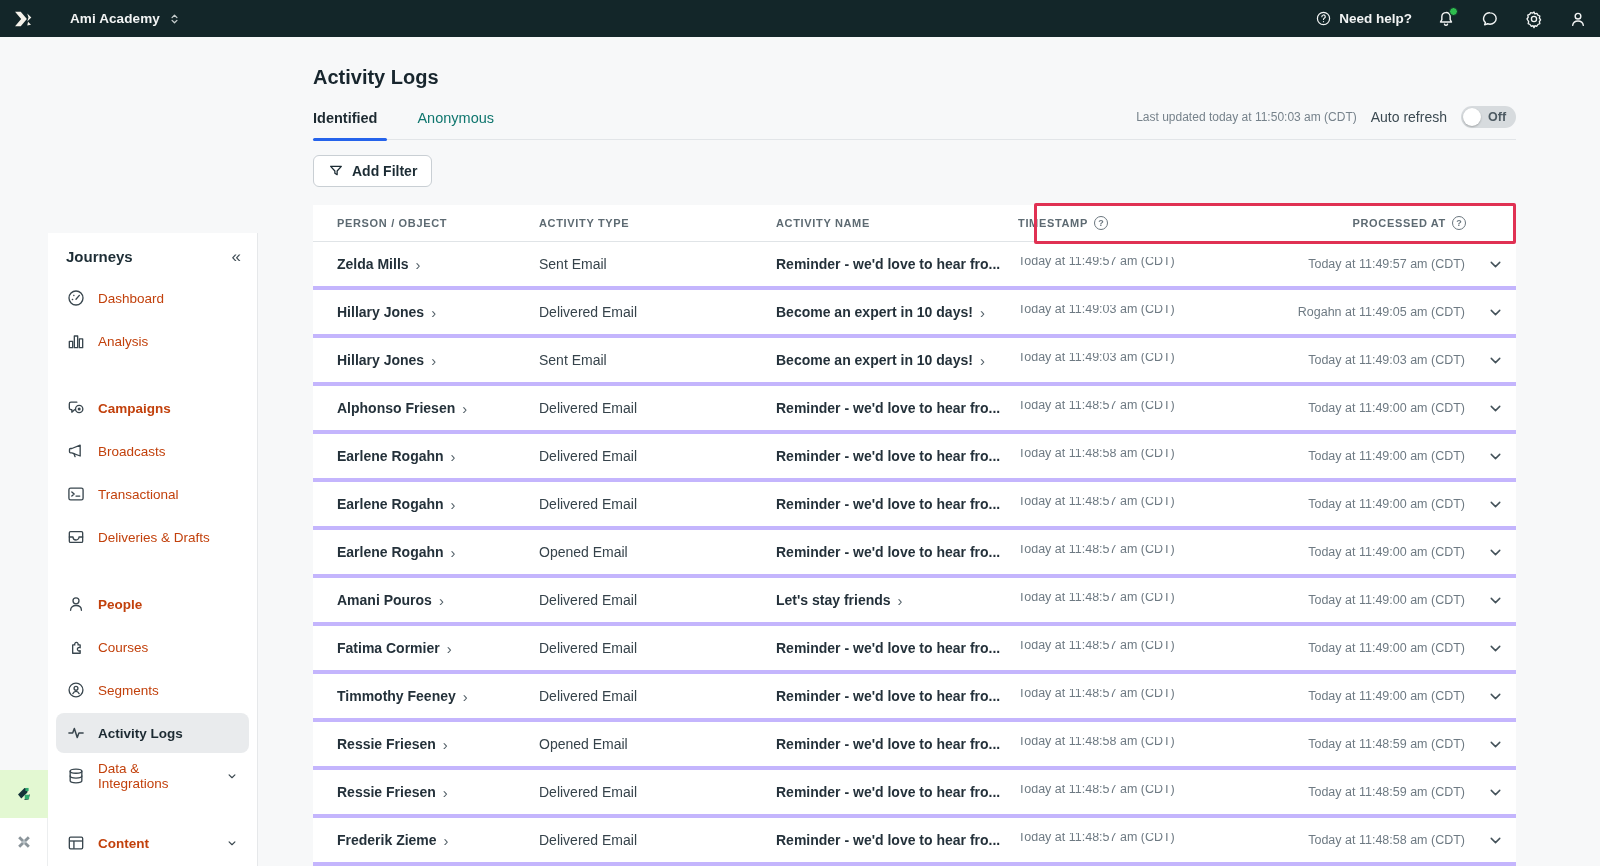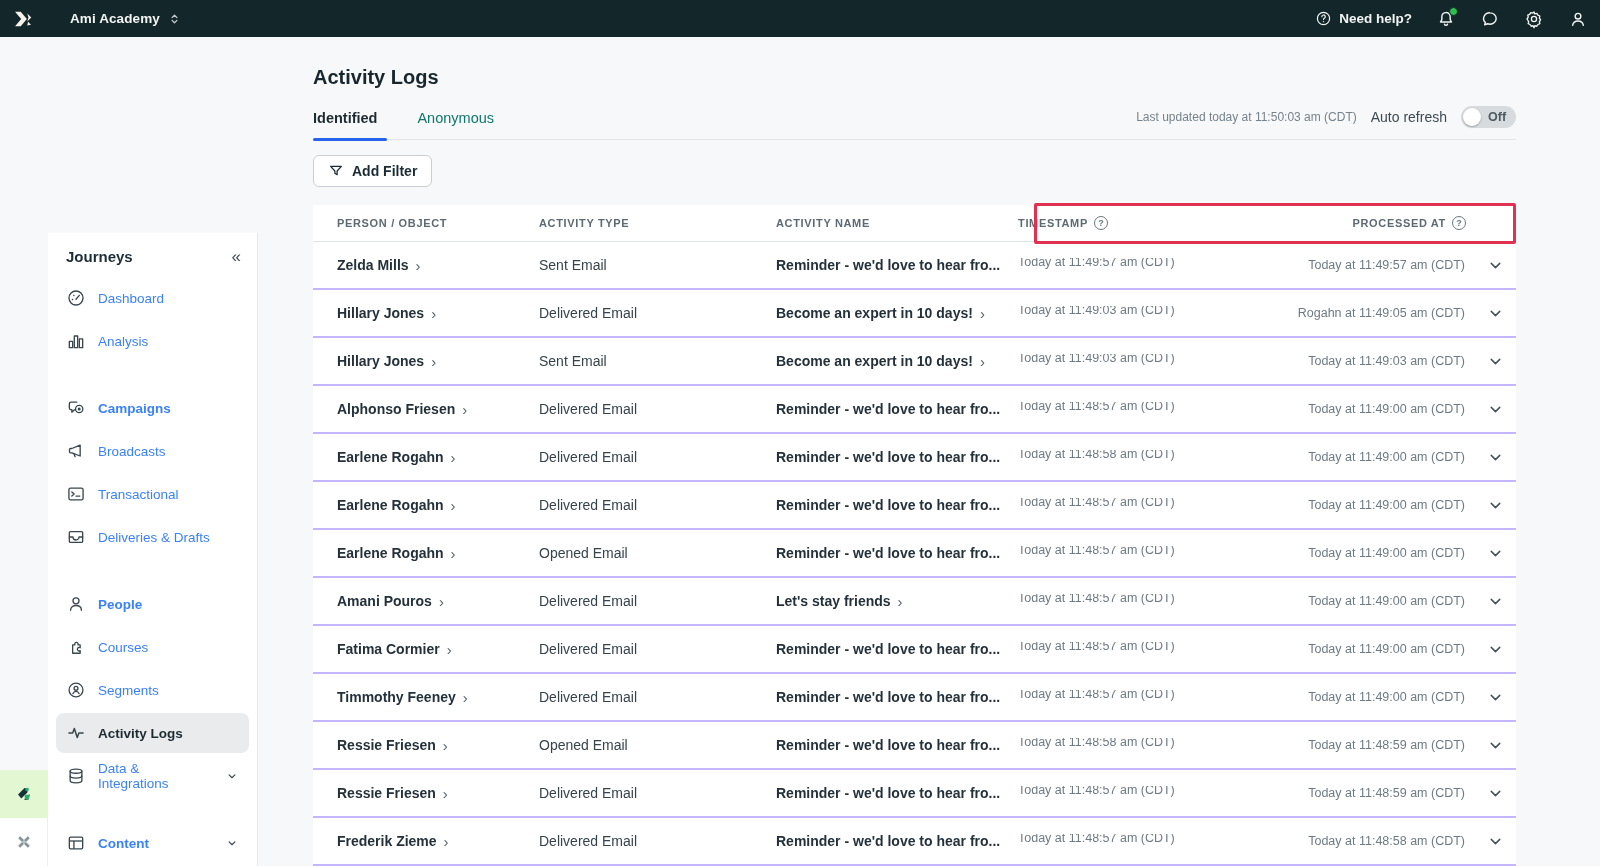--- a/index.html
+++ b/index.html
@@ -18,21 +18,21 @@
   
   .app { display:flex; height:829px;align-items:flex-end; }
   .rail { width:48px; background:#ffffff; border-right:1px solid #ecole; border-right:1px solid #eceeef; }
   .rail-cell { width:48px; height:48px; display:flex; align-items:center; justify-content:center; cursor:pointer; }
   .rail-cell.active { background:#e3f8d2; }
 
   .sidebar { width:210px; background:#ffffff; border-right:1px solid #e6e8ea; padding:0 8px; }
   .sidebar-header { display:flex; align-items:center; justify-content:space-between; padding:15px 8px 13px 10px; }
   .sidebar-title { font-size:15px; font-weight:700; color:#1d2d35; }
   .collapse-btn { font-size:17px; color:#414e56; cursor:pointer; line-height:1; }
-  .nav-item { height:40px; margin-bottom:3px; border-radius:8px; display:flex; align-items:center; gap:12px; padding:0 10px; font-size:13.5px; color:#3b82f6; cursor:pointer; }
+  .nav-item { height:40px; margin-bottom:3px; border-radius:8px; display:flex; align-items:center; gap:12px; padding:0 10px; font-size:13.5px; color:#c2410c; cursor:pointer; }
   .nav-item svg { color:#39464e; flex:none; }
   .nav-item.active { background:#e9ebed; font-weight:700; color:#1c2a32; }
   .nav-item.group-start { margin-top:27px;font-weight:bold; }
   .nav-caret { margin-left:auto; color:#55626a; display:flex; }
 
   
   .main { flex:1; background:#f7f8f9; padding:0 84px 0 55px; position:relative; }
   .page-title { font-size:20px; font-weight:700; color:#18262e; margin-top:26px; }
 
   .tabs-row { margin-top:21px; border-bottom:1px solid #e2e5e8; display:flex; align-items:flex-end; position:relative; }
@@ -45,21 +45,21 @@
   .toggle { width:55px; height:22px; border-radius:11px; background:#d7dbde; display:flex; align-items:center; cursor:pointer; }
   .toggle-knob { width:18px; height:18px; border-radius:50%; background:#ffffff; margin-left:2px; box-shadow:0 1px 2px rgba(0,0,0,.25); }
   .toggle-state { font-size:12.5px; font-weight:700; color:#4d5a62; margin-left:7px; }
 
   .add-filter { margin-top:15px; display:inline-flex; align-items:center; gap:8px; background:#ffffff; border:1px solid #c9cfd4; border-radius:6px; padding:7px 14px; font-size:14px; font-weight:700; color:#1b2b33; cursor:pointer; }
 
   
   .table-wrap { margin-top:18px; background:#ffffff; position:relative; }
   .thead { display:flex; align-items:center; height:37px; border-bottom:1px solid #e0e4e7; }
   .th { font-size:11px; font-weight:700; letter-spacing:.06em; color:#5d6a72; display:flex; align-items:center; }
-  .row { display:flex; align-items:center; height:48px; border-bottom:2px solid #c4b5fd; background:#ffffff; }
+  .row { display:flex; align-items:center; height:48px; border-bottom:4px solid #c4b5fd; background:#ffffff; }
   .col-person { width:226px; padding-left:24px; }
   .col-type   { width:237px; }
   .col-name   { width:242px; }
   .col-ts     { width:270px; }
   .col-proc   { flex:1; justify-content:flex-end; padding-right:12px; }
   .cell { display:flex; align-items:center; white-space:nowrap; overflow:hidden; }
   .person-link { font-size:14px; font-weight:700; color:#24313a; cursor:pointer; display:flex; align-items:center; gap:7px; }
   .chev { font-size:15px; color:#55626a; font-weight:400; line-height:1; }
   .type-text { font-size:14px; color:#36434b; }
   .name-link { font-size:14px; font-weight:700; color:#24313a; cursor:pointer; display:flex; align-items:center; gap:7px; min-width:0; }

